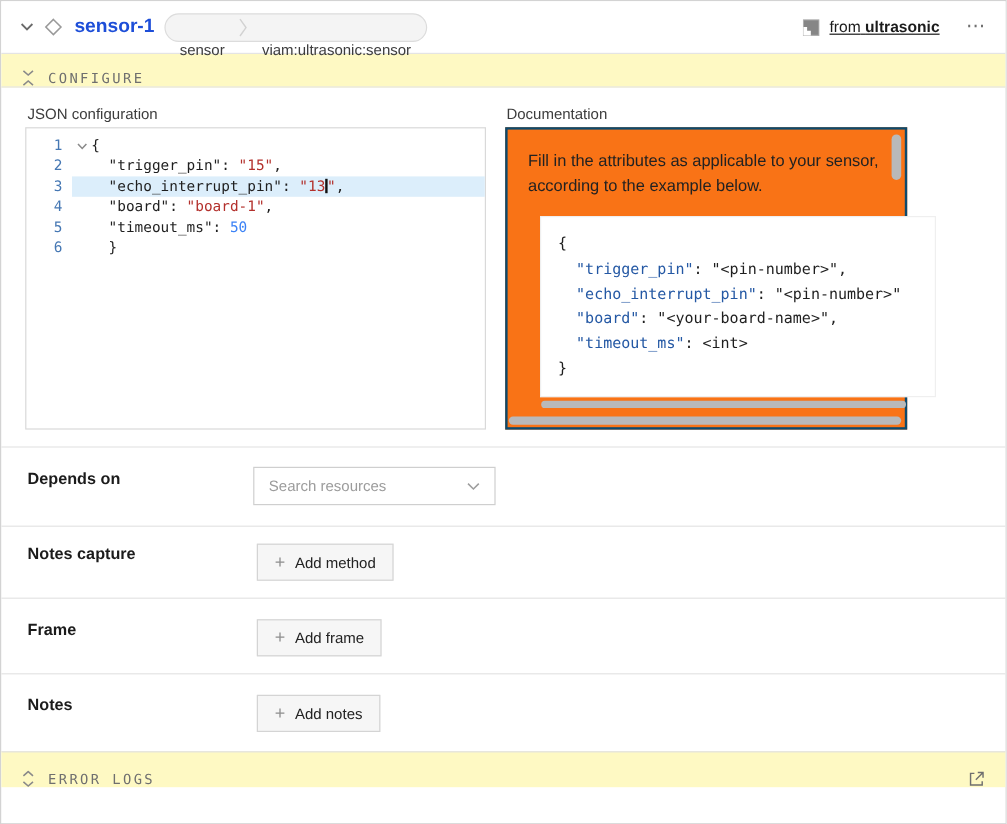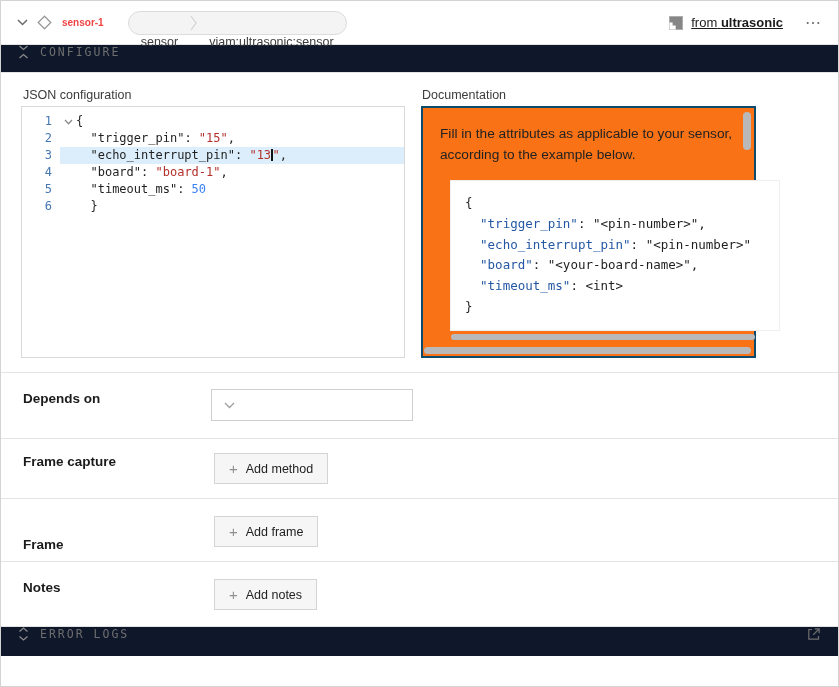--- a/index.html
+++ b/index.html
@@ -5,33 +5,33 @@
   html,body{margin:0;padding:0;background:#ffffff;}
   .card{position:relative;width:839px;height:687px;box-sizing:border-box;
         border:1px solid #d3d3d3;background:#fff;overflow:hidden;
         font-family:"Liberation Sans",sans-serif;color:#1f1f1f;}
 
   
   .hdr{height:44px;box-sizing:border-box;border-bottom:1px solid #e4e4e4;
        display:flex;align-items:center;padding:0 16px;background:#fff;}
   .hdr-chevron{margin-right:9px;display:flex;cursor:pointer;}
   .hdr-diamond{margin-right:10px;display:flex;}
-  .hdr-title{font-size:10px;font-weight:700;color:#ef4444;margin-right:24px;}
+  .hdr-title{font-size:16px;font-weight:700;color:#1d4ed8;margin-right:8px;}
   .pill{display:flex;align-items:center;height:22px;border:1px solid #dcdcdc;
         background:#f4f4f4;border-radius:12px;font-size:12.5px;color:#3c3c3c;}
   .pill-seg{padding:0 12px;margin-top:39px;}
   .pill-sep{display:flex;align-items:center;}
   .hdr-right{margin-left:auto;display:flex;align-items:center;}
   .from-txt{font-size:13px;color:#1b1b1b;margin-left:8px;text-decoration:underline;}
   .from-txt b{font-weight:700;}
   .menu-dots{margin-left:22px;font-size:16px;color:#6f6f6f;line-height:1;cursor:pointer;
              letter-spacing:1px;}
 
   
-  .secbar{box-sizing:border-box;background:#0f172a;display:flex;align-items:flex-start;
+  .secbar{box-sizing:border-box;background:#fef9c3;display:flex;align-items:flex-end;
           padding:0 17px;color:#6f6f6f;cursor:pointer;
           font-family:"DejaVu Sans Mono","Liberation Mono",monospace;
           font-size:11.5px;letter-spacing:2px;}
   .secbar-cfg{height:28px;border-bottom:1px solid #e4e4e4;}
   .secbar-bottom{position:absolute;left:0;right:0;height:30px;border-top:1px solid #e2e2e2;}
   .secbar-label{margin-left:11px;}
   .bar-errorlogs{top:625px;}
   .bar-test{top:655px;}
   .ext-icon{margin-left:auto;display:flex;cursor:pointer;}
 
@@ -71,21 +71,21 @@
   .dk-plain{color:#1f1f1f;}
   .thumb{position:absolute;background:#b9b9b9;border-radius:4px;}
   .doc-vthumb{right:3px;top:4px;width:8px;height:38px;cursor:grab;}
   .doc-hthumb-code{left:28px;top:226px;width:304px;height:6px;cursor:grab;}
   .doc-hthumb-panel{left:1px;top:239px;width:327px;height:7px;cursor:grab;}
 
   
   .divider{position:absolute;left:0;right:0;height:1px;background:#e4e4e4;}
   .div-1{top:371px;}.div-2{top:437px;}.div-3{top:497px;}.div-4{top:560px;}
   .row-label{position:absolute;left:22px;font-size:13.5px;font-weight:700;color:#1b1b1b;}
-  .lbl-depends{top:390px;}.lbl-datacap{top:453px;}.lbl-frame{top:536px;}.lbl-notes{top:579px;}
+  .lbl-depends{top:390px;}.lbl-datacap{top:453px;}.lbl-frame{top:516px;}.lbl-notes{top:579px;}
   .fake-select{position:absolute;left:210px;top:388px;width:202px;height:32px;
                box-sizing:border-box;border:1px solid #cfcfcf;background:#fff;
                display:flex;align-items:center;padding:0 12px;cursor:pointer;}
   .fake-select .ph{font-size:12.5px;color:#9c9c9c;flex:1;}
   .add-btn{position:absolute;left:213px;height:31px;box-sizing:border-box;
            border:1px solid #d4d4d4;background:#f6f6f6;display:flex;align-items:center;
            padding:0 14px;font-size:12.5px;color:#222;cursor:pointer;
            font-family:"Liberation Sans",sans-serif;}
   .add-btn .plus{color:#8f8f8f;font-size:15px;font-weight:400;margin-right:8px;line-height:1;}
   .btn-method{top:452px;}.btn-frame{top:515px;}.btn-notes{top:578px;}
@@ -196,29 +196,30 @@
     <div class="doc-intro">Fill in the attributes as applicable to your sensor, according to the example below.</div>
     <div class="doc-code"><div><span class="dk-plain">{</span></div><div><span class="dk-plain">  </span><span class="dk-key">"trigger_pin"</span><span class="dk-plain">: "&lt;pin-number&gt;",</span></div><div><span class="dk-plain">  </span><span class="dk-key">"echo_interrupt_pin"</span><span class="dk-plain">: "&lt;pin-number&gt;"</span></div><div><span class="dk-plain">  </span><span class="dk-key">"board"</span><span class="dk-plain">: "&lt;your-board-name&gt;",</span></div><div><span class="dk-plain">  </span><span class="dk-key">"timeout_ms"</span><span class="dk-plain">: &lt;int&gt;</span></div><div><span class="dk-plain">}</span></div></div>
     <div class="thumb doc-vthumb"></div>
     <div class="thumb doc-hthumb-code"></div>
     <div class="thumb doc-hthumb-panel"></div>
   </div>
 
   <div class="divider div-1"></div>
   <div class="row-label lbl-depends">Depends on</div>
   <div class="fake-select">
+    <span class="ph">Search resources</span>
     <span style="display:flex;">
       <svg width="11" height="7" viewBox="0 0 11 7">
           <polyline points="1,1 5.5,5.5 10,1" fill="none" stroke="#9e9e9e" stroke-width="1.3"></polyline>
         </svg>
     </span>
   </div>
 
   <div class="divider div-2"></div>
-  <div class="row-label lbl-datacap">Frame capture</div>
+  <div class="row-label lbl-datacap">Notes capture</div>
   <button class="add-btn btn-method">
     <span class="plus">+</span>
     <span>Add method</span>
   </button>
 
   <div class="divider div-3"></div>
   <div class="row-label lbl-frame">Frame</div>
   <button class="add-btn btn-frame">
     <span class="plus">+</span>
     <span>Add frame</span>

